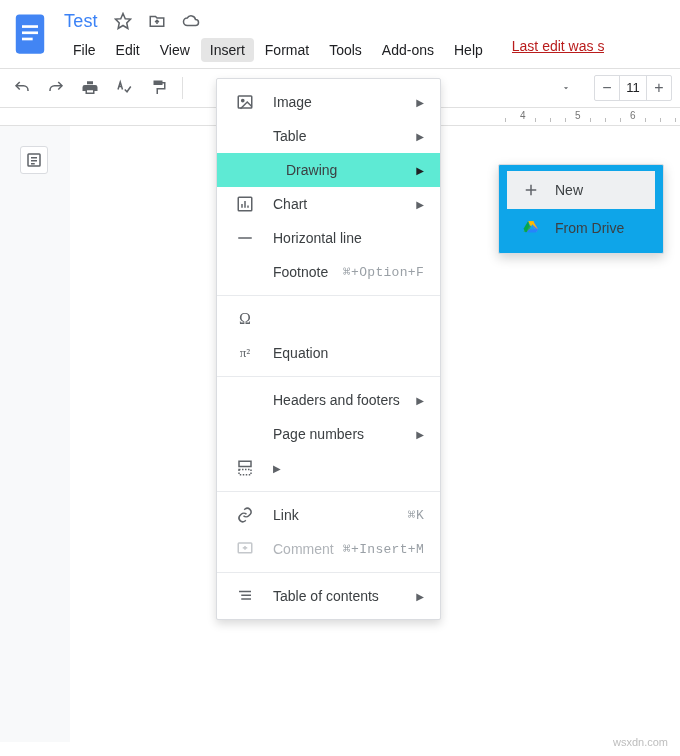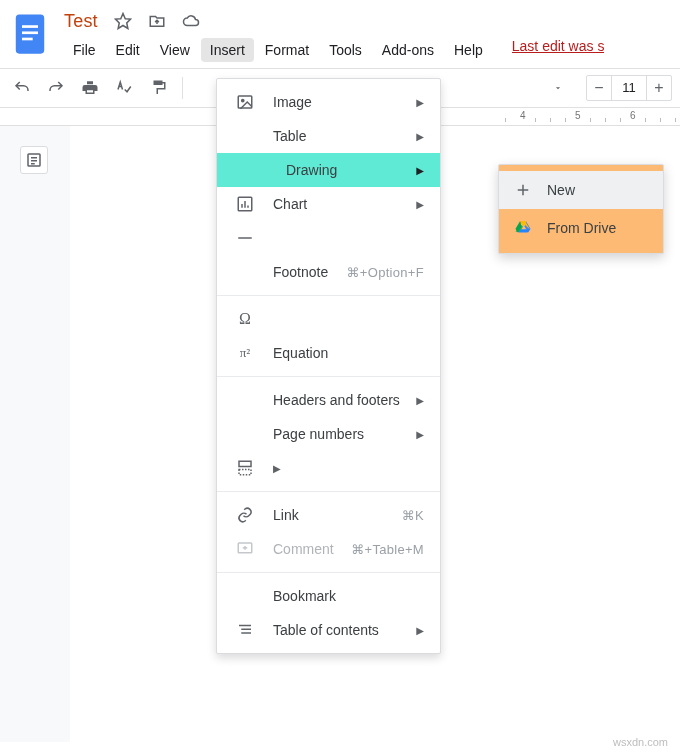--- a/index.html
+++ b/index.html
@@ -4,61 +4,61 @@
 <style>
 * { box-sizing: border-box; margin: 0; padding: 0; font-family: Arial, "Helvetica Neue", sans-serif; }
 body { width: 680px; height: 756px; overflow: hidden; background: #fff; color: #202124; position: relative; }
 
 
 .header { padding: 8px 10px 0 10px; }
 .title-row { display: flex; align-items: center; gap: 14px; }
 .doc-icon { width: 40px; height: 54px; display:flex; align-items:center; justify-content:center; }
 .title-block { display:flex; flex-direction:column; }
 .title-line { display:flex; align-items:center; gap: 16px; padding-top:2px;}
-.doc-title { font-size: 18px; color:#c2410c; letter-spacing:0.2px; }
+.doc-title { font-size: 18px; color:#3b82f6; letter-spacing:0.2px; }
 .title-line .ico { width:18px; height:18px; color:#5f6368; display:flex; align-items:center; justify-content:center; }
 .menus { display:flex; gap: 2px; margin-top: 6px; }
 .menu-item { font-size: 14px; color:#202124; padding: 4px 9px; border-radius: 4px; cursor:pointer; }
 .menu-item.active { background:#e5e5e5; }
 .last-edit { font-size:14px; color:#b91c1c; text-decoration: underline; margin-left: 18px; white-space:nowrap; overflow:hidden; }
 
 
 .toolbar-wrap { border-top:1px solid #e0e0e0; border-bottom:1px solid #e0e0e0; margin-top:6px; height:40px; display:flex; align-items:center; padding: 0 8px; gap:6px; }
 .tool { width:28px; height:28px; display:flex; align-items:center; justify-content:center; color:#5f6368; border-radius:3px; cursor:pointer; }
 .tool svg { width:18px; height:18px; }
 .sep { width:1px; height:22px; background:#e0e0e0; margin:0 4px;}
 .font-size { display:flex; align-items:center; gap:0; border:1px solid #dadce0; border-radius:2px; height:26px; margin-left:auto;}
 .font-size .btn { width:24px; height:24px; display:flex; align-items:center; justify-content:center; color:#5f6368; cursor:pointer; font-size:16px;}
-.font-size .val { width:36px; text-align:center; font-size:13px; border-left:1px solid #dadce0; border-right:1px solid #dadce0; line-height:24px;}
+.font-size .val { width:28px; text-align:center; font-size:13px; border-left:1px solid #dadce0; border-right:1px solid #dadce0; line-height:24px;}
 .dd-caret { width:24px; height:24px; display:flex; align-items:center; justify-content:center; color:#5f6368; margin-left:6px; margin-right:10px; cursor:pointer;}
 
 
 .ruler { height:18px; border-bottom:1px solid #e0e0e0; position:relative; font-size:10px; color:#757575; overflow:hidden;}
 .ruler .num { position:absolute; top:2px; }
 .ruler .tick { position:absolute; top:10px; width:1px; height:4px; background:#bdbdbd;}
 
 
 .canvas { background:#f8f9fa; height: calc(756px - 140px); padding: 20px 0 0 20px; position:relative;}
 .outline-btn { width:28px; height:28px; background:#fff; border:1px solid #dadce0; border-radius:3px; display:flex; align-items:center; justify-content:center; color:#5f6368; cursor:pointer; position:absolute; top:20px; left:20px;}
 .page { position:absolute; top:0; left:70px; width:620px; height:700px; background:#fff; box-shadow:none;}
 
 
 .dropdown { position:absolute; top:78px; left:216px; width:225px; background:#fff; border:1px solid #dadce0; border-radius:2px; box-shadow: 0 4px 10px rgba(0,0,0,0.15); padding: 6px 0; z-index:10;}
 .dd-item { display:flex; align-items:center; height:34px; padding: 0 16px 0 18px; cursor:pointer; font-size:14px; color:#3c4043;}
 .dd-item .dd-icon { width:20px; height:20px; margin-right:18px; display:flex; align-items:center; justify-content:center; color:#5f6368;}
 .dd-item .dd-label { flex:1;}
 .dd-item .arrow { font-size:10px; color:#5f6368;}
-.dd-item .shortcut { font-size:13px; color:#9aa0a6; letter-spacing:0.3px;}
+.dd-item .shortcut { font-size:13px; color:#9aa0a6; letter-spacing:0.3px;font-family:Liberation Mono, monospace;}
 .dd-item.hovered { background:#5eead4;gap:13px;}
 .dd-item.disabled { color:#b0b4b9;}
 .dd-item.disabled .dd-icon { color:#c4c7cb;}
 .dd-divider { height:1px; background:#e8eaed; margin: 6px 0;}
 
 
-.submenu { position:absolute; top:164px; left:498px; width:166px; background:#fdba74; border:1px solid #dadce0; border-radius:2px; box-shadow: 0 4px 12px rgba(0,0,0,0.18); padding: 6px 0; z-index:20;}
+.submenu { position:absolute; top:164px; left:498px; width:166px; background:#0ea5e9; border:1px solid #dadce0; border-radius:2px; box-shadow: 0 4px 12px rgba(0,0,0,0.18); padding: 6px 8px; z-index:20;}
 .sm-item { display:flex; align-items:center; height:38px; padding: 0 14px; cursor:pointer; font-size:14px; color:#3c4043;}
 .sm-item .sm-icon { width:20px; height:20px; margin-right:14px; display:flex; align-items:center; justify-content:center;}
 .sm-item.hovered { background:#eef0f2;}
 
 
 .wm { position:absolute; bottom:8px; right:12px; font-size:11px; color:#bdbdbd; font-family: Arial;}
 </style>
 </head>
 <body>
 
@@ -212,20 +212,21 @@
       </span>
     <span class="dd-label">Chart</span>
     <span class="arrow">▶</span>
   </div>
   <div class="dd-item">
     <span class="dd-icon">
         <svg viewBox="0 0 24 24" width="18" height="18">
           <line x1="3" y1="12" x2="21" y2="12" stroke="#5f6368" stroke-width="2"></line>
         </svg>
       </span>
+    <span class="dd-label">Horizontal line</span>
   </div>
   <div class="dd-item">
     <span class="dd-icon"></span>
     <span class="dd-label">Footnote</span>
     <span class="shortcut">⌘+Option+F</span>
   </div>
   <div class="dd-divider"></div>
   <div class="dd-item">
     <span class="dd-icon" style="font-size:16px;font-family:serif;">Ω</span>
   </div>
@@ -266,27 +267,23 @@
   </div>
   <div class="dd-item disabled">
     <span class="dd-icon">
         <svg viewBox="0 0 24 24" width="18" height="18" fill="none" stroke="#c4c7cb" stroke-width="2">
           <rect x="3" y="4" width="18" height="13" rx="1"></rect>
           <line x1="12" y1="8" x2="12" y2="13"></line>
           <line x1="9" y1="10.5" x2="15" y2="10.5"></line>
         </svg>
       </span>
     <span class="dd-label">Comment</span>
-    <span class="shortcut">⌘+Table+M</span>
+    <span class="shortcut">⌘+Insert+M</span>
   </div>
   <div class="dd-divider"></div>
-  <div class="dd-item">
-    <span class="dd-icon"></span>
-    <span class="dd-label">Bookmark</span>
-  </div>
   <div class="dd-item">
     <span class="dd-icon">
         <svg viewBox="0 0 24 24" width="18" height="18" fill="none" stroke="#5f6368" stroke-width="2">
           <line x1="4" y1="6" x2="20" y2="6"></line>
           <line x1="7" y1="11" x2="20" y2="11"></line>
           <line x1="7" y1="16" x2="20" y2="16"></line>
         </svg>
       </span>
     <span class="dd-label">Table of contents</span>
     <span class="arrow">▶</span>

